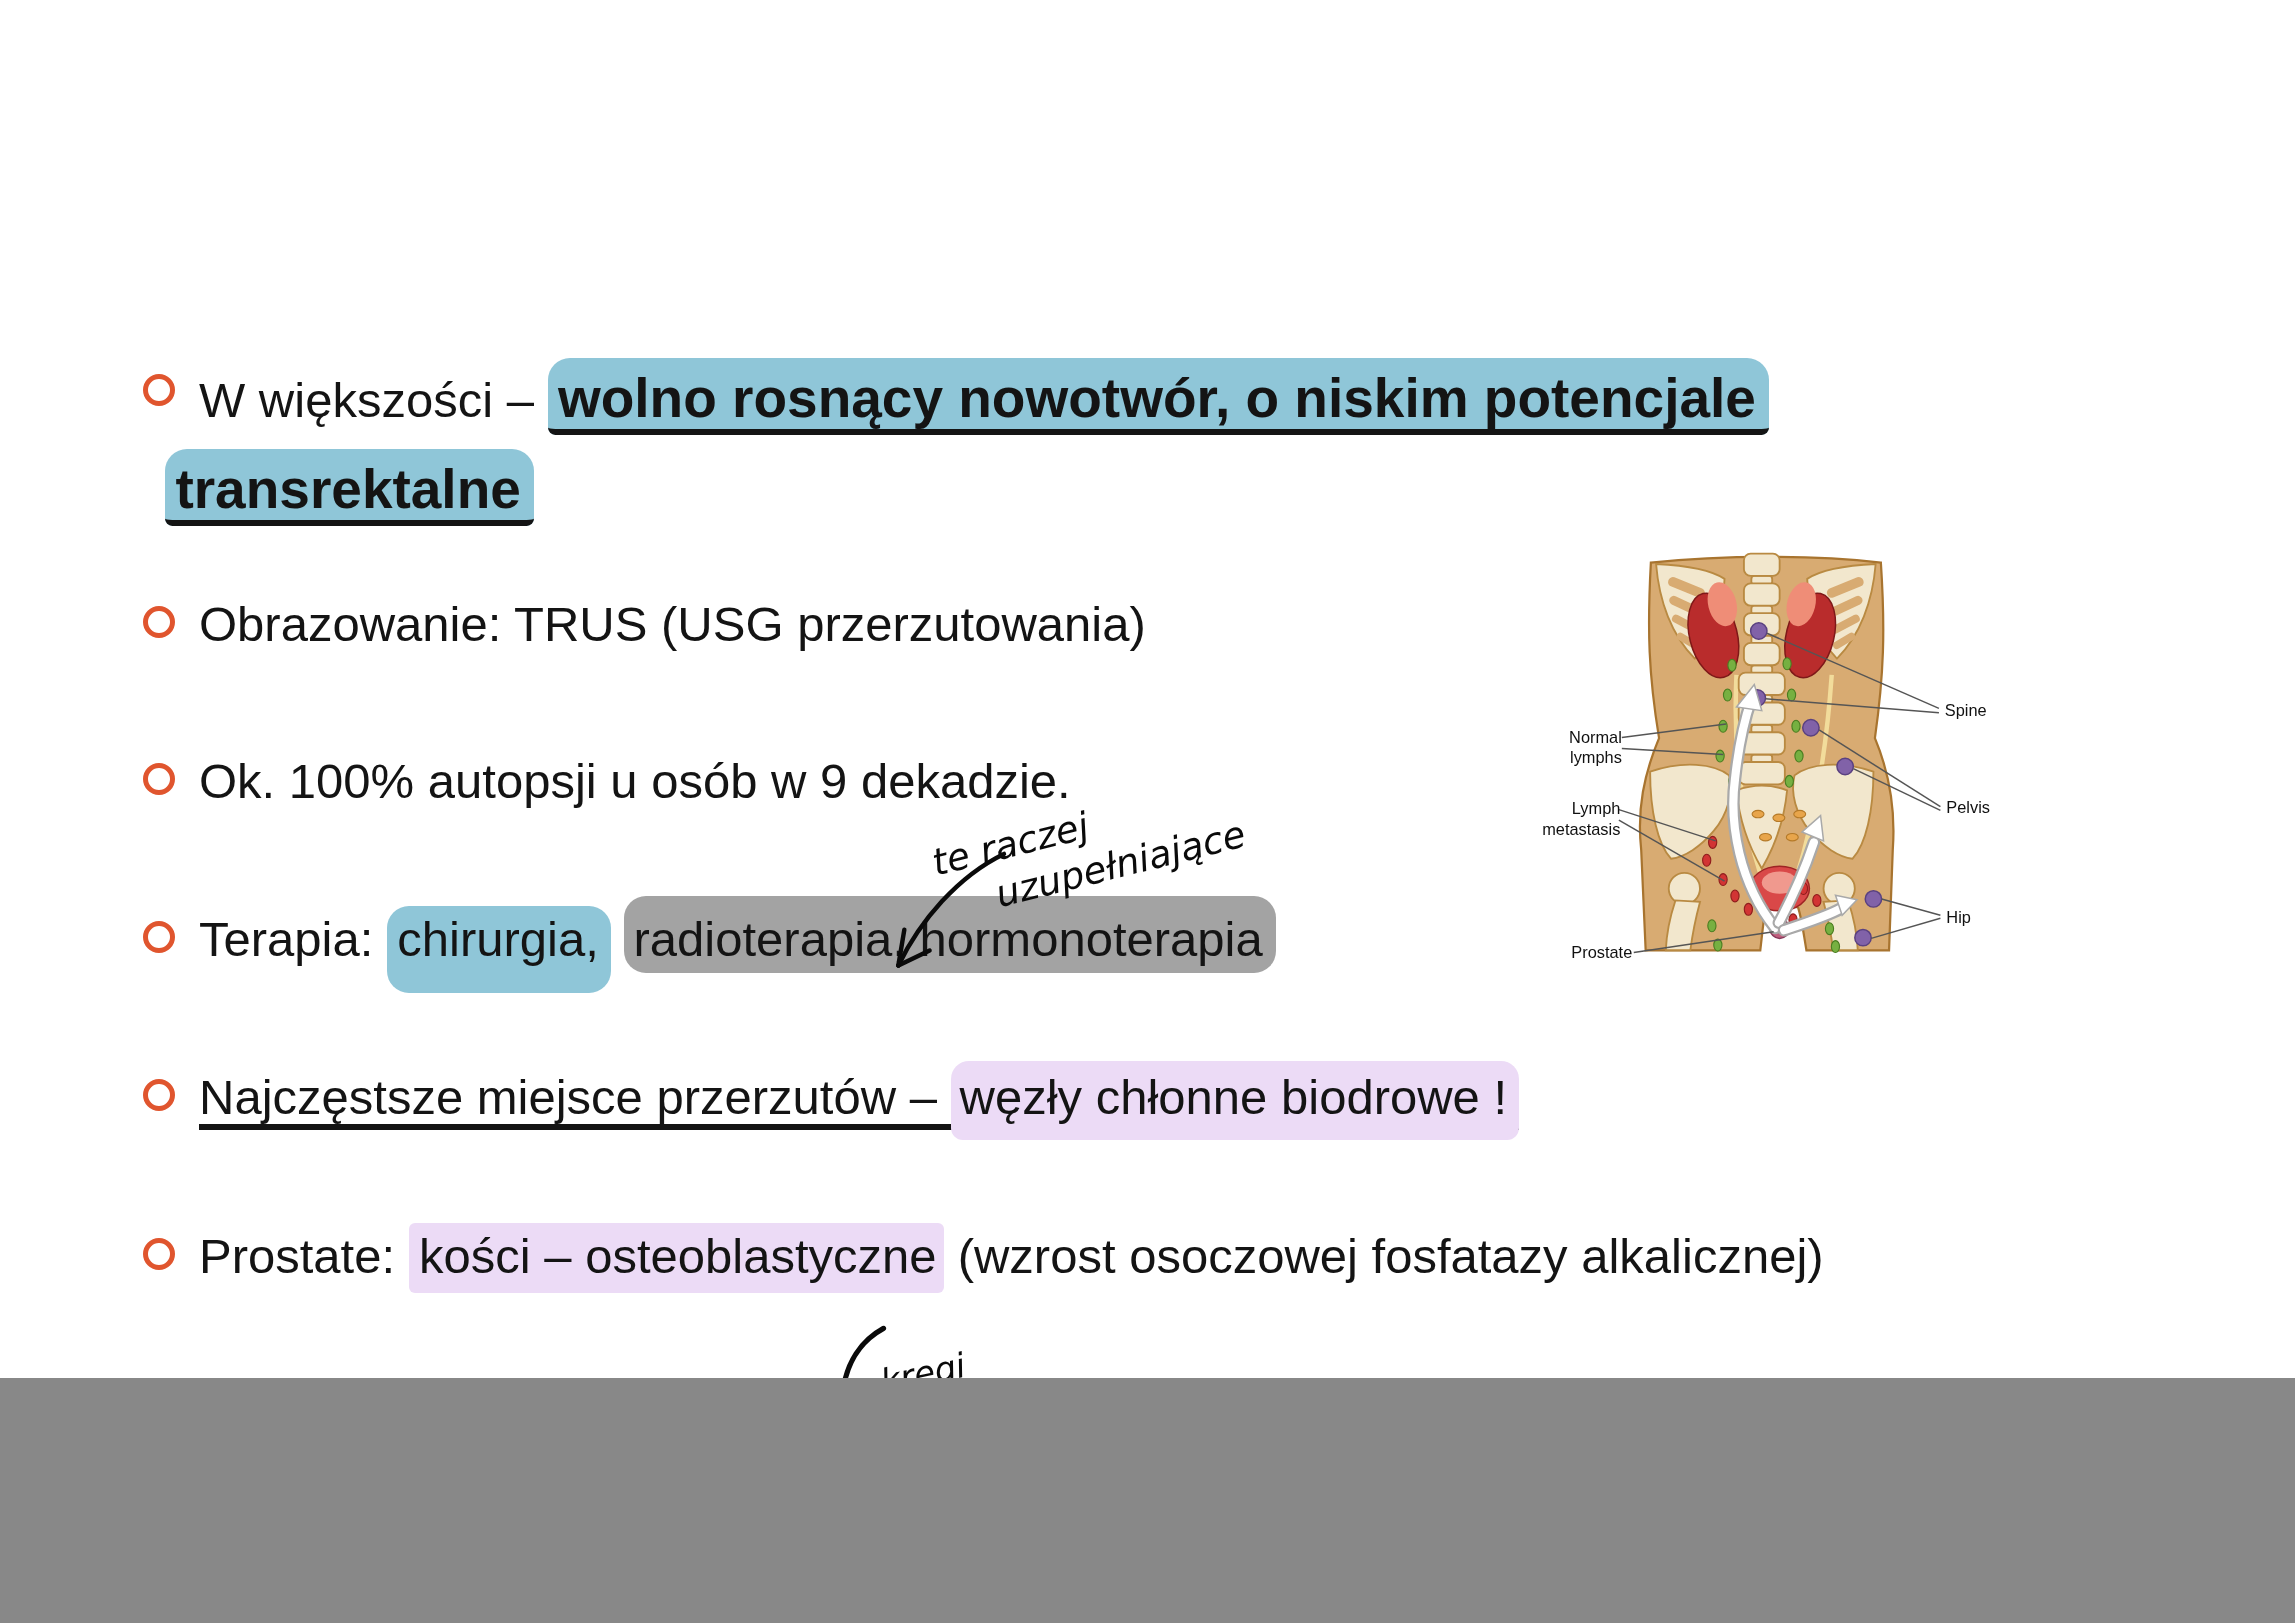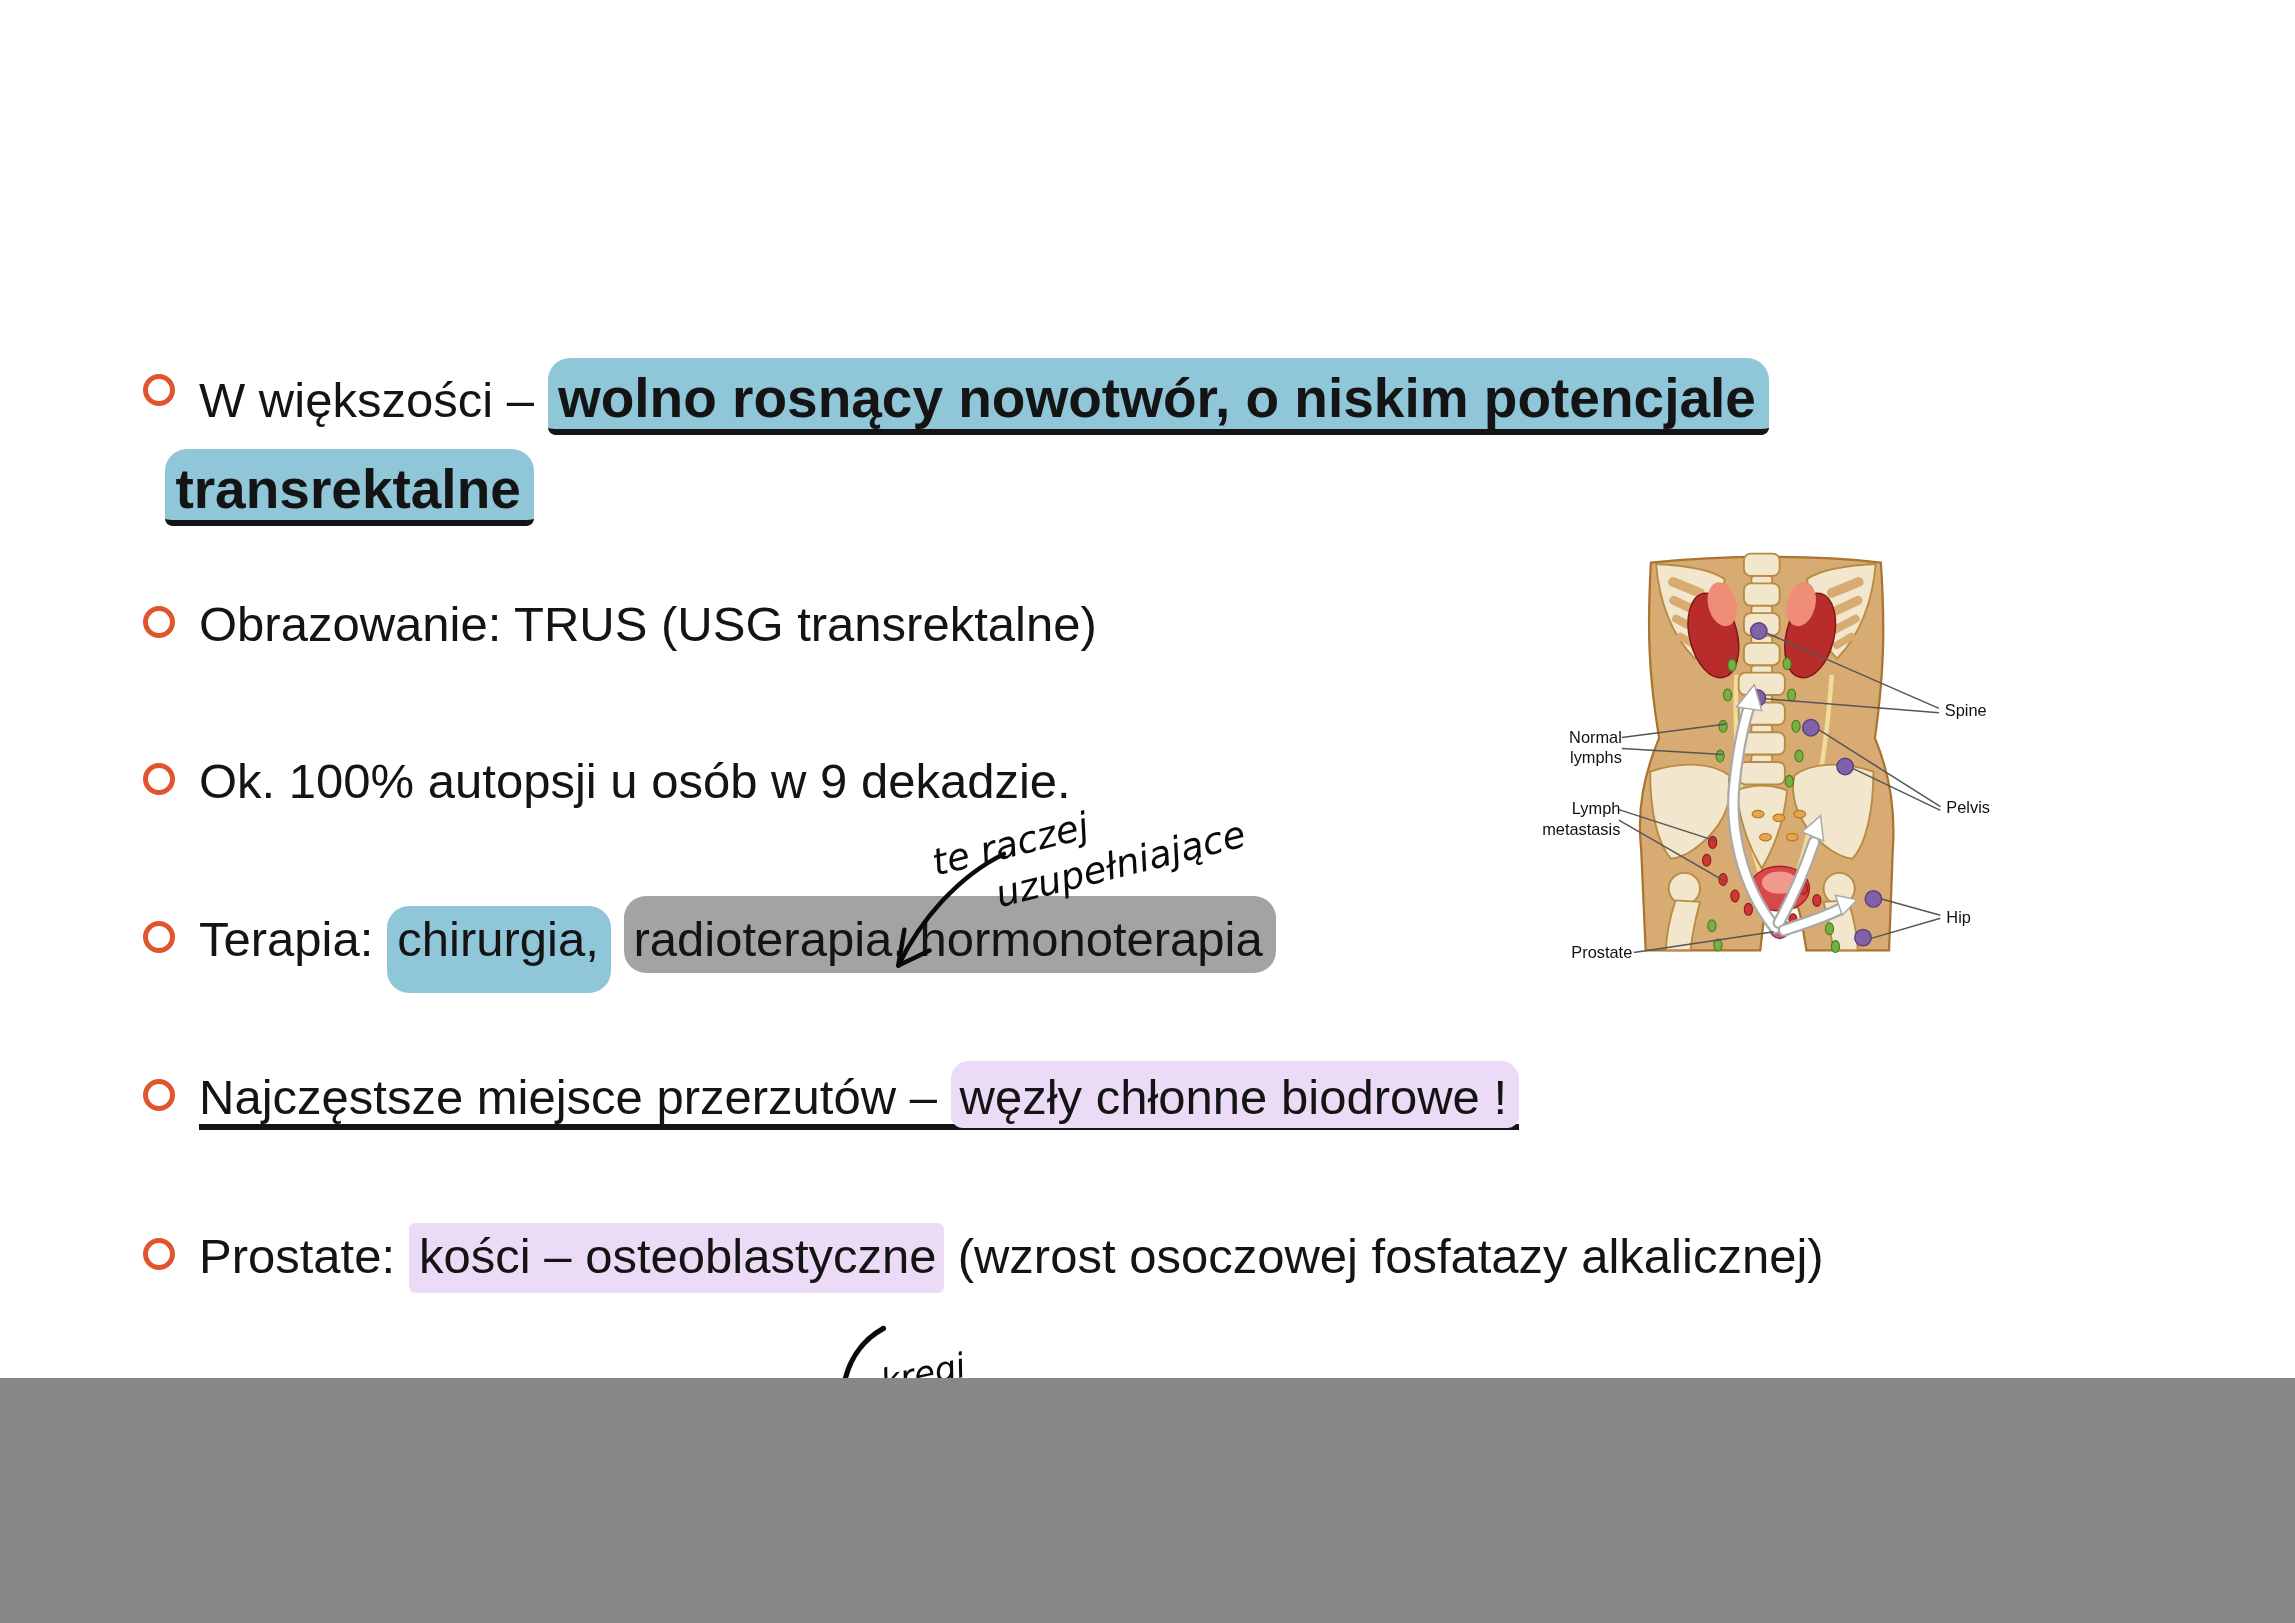--- a/index.html
+++ b/index.html
@@ -31,21 +31,21 @@
     background:#8FC6D8;border-radius:22px;
     padding:6px 12px 27px 10.4px;
   }
   .hl-slate{
     background:#a3a3a3;border-radius:22px;
     padding:16.4px 13.4px 7.4px 9px;
   }
   .uline{border-bottom:6px solid #141414;}
   .hl-lav{
     background:#ECDBF6;border-radius:18px 18px 12px 12px;
-    padding:9px 12px 4px 9px;
+    padding:9px 12px 16px 9px;
   }
   .hl-lav2{
     background:#ECDBF6;border-radius:6px;
     padding:6px 7.4px 10.4px 10.4px;
   }
   .hand{
     position:absolute;
     font-family:"DejaVu Sans", sans-serif;
     font-style:italic;
     color:#0a0a0a;
@@ -73,21 +73,21 @@
 
 <div class="slide">
 
   <div class="bullet b1" style="top:362px">
     <span class="marker"></span>
     <div class="btext"><span>W większości – </span><span class="hl-teal-u big">wolno rosnący nowotwór, o niskim potencjale</span><span class="line2block"><span class="hl-teal-u big">transrektalne</span></span></div>
   </div>
 
   <div class="bullet" style="top:594px">
     <span class="marker"></span>
-    <div class="btext">Obrazowanie: TRUS (USG transrektalne)</div>
+    <div class="btext">Obrazowanie: TRUS (USG przerzutowania)</div>
   </div>
 
   <div class="bullet" style="top:751px">
     <span class="marker"></span>
     <div class="btext">Ok. 100% autopsji u osób w 9 dekadzie.</div>
   </div>
 
   <div class="bullet" style="top:909px">
     <span class="marker"></span>
     <div class="btext"><span>Terapia: </span><span class="hl-sky">chirurgia,</span> <span class="hl-slate">radioterapia, hormonoterapia</span></div>

